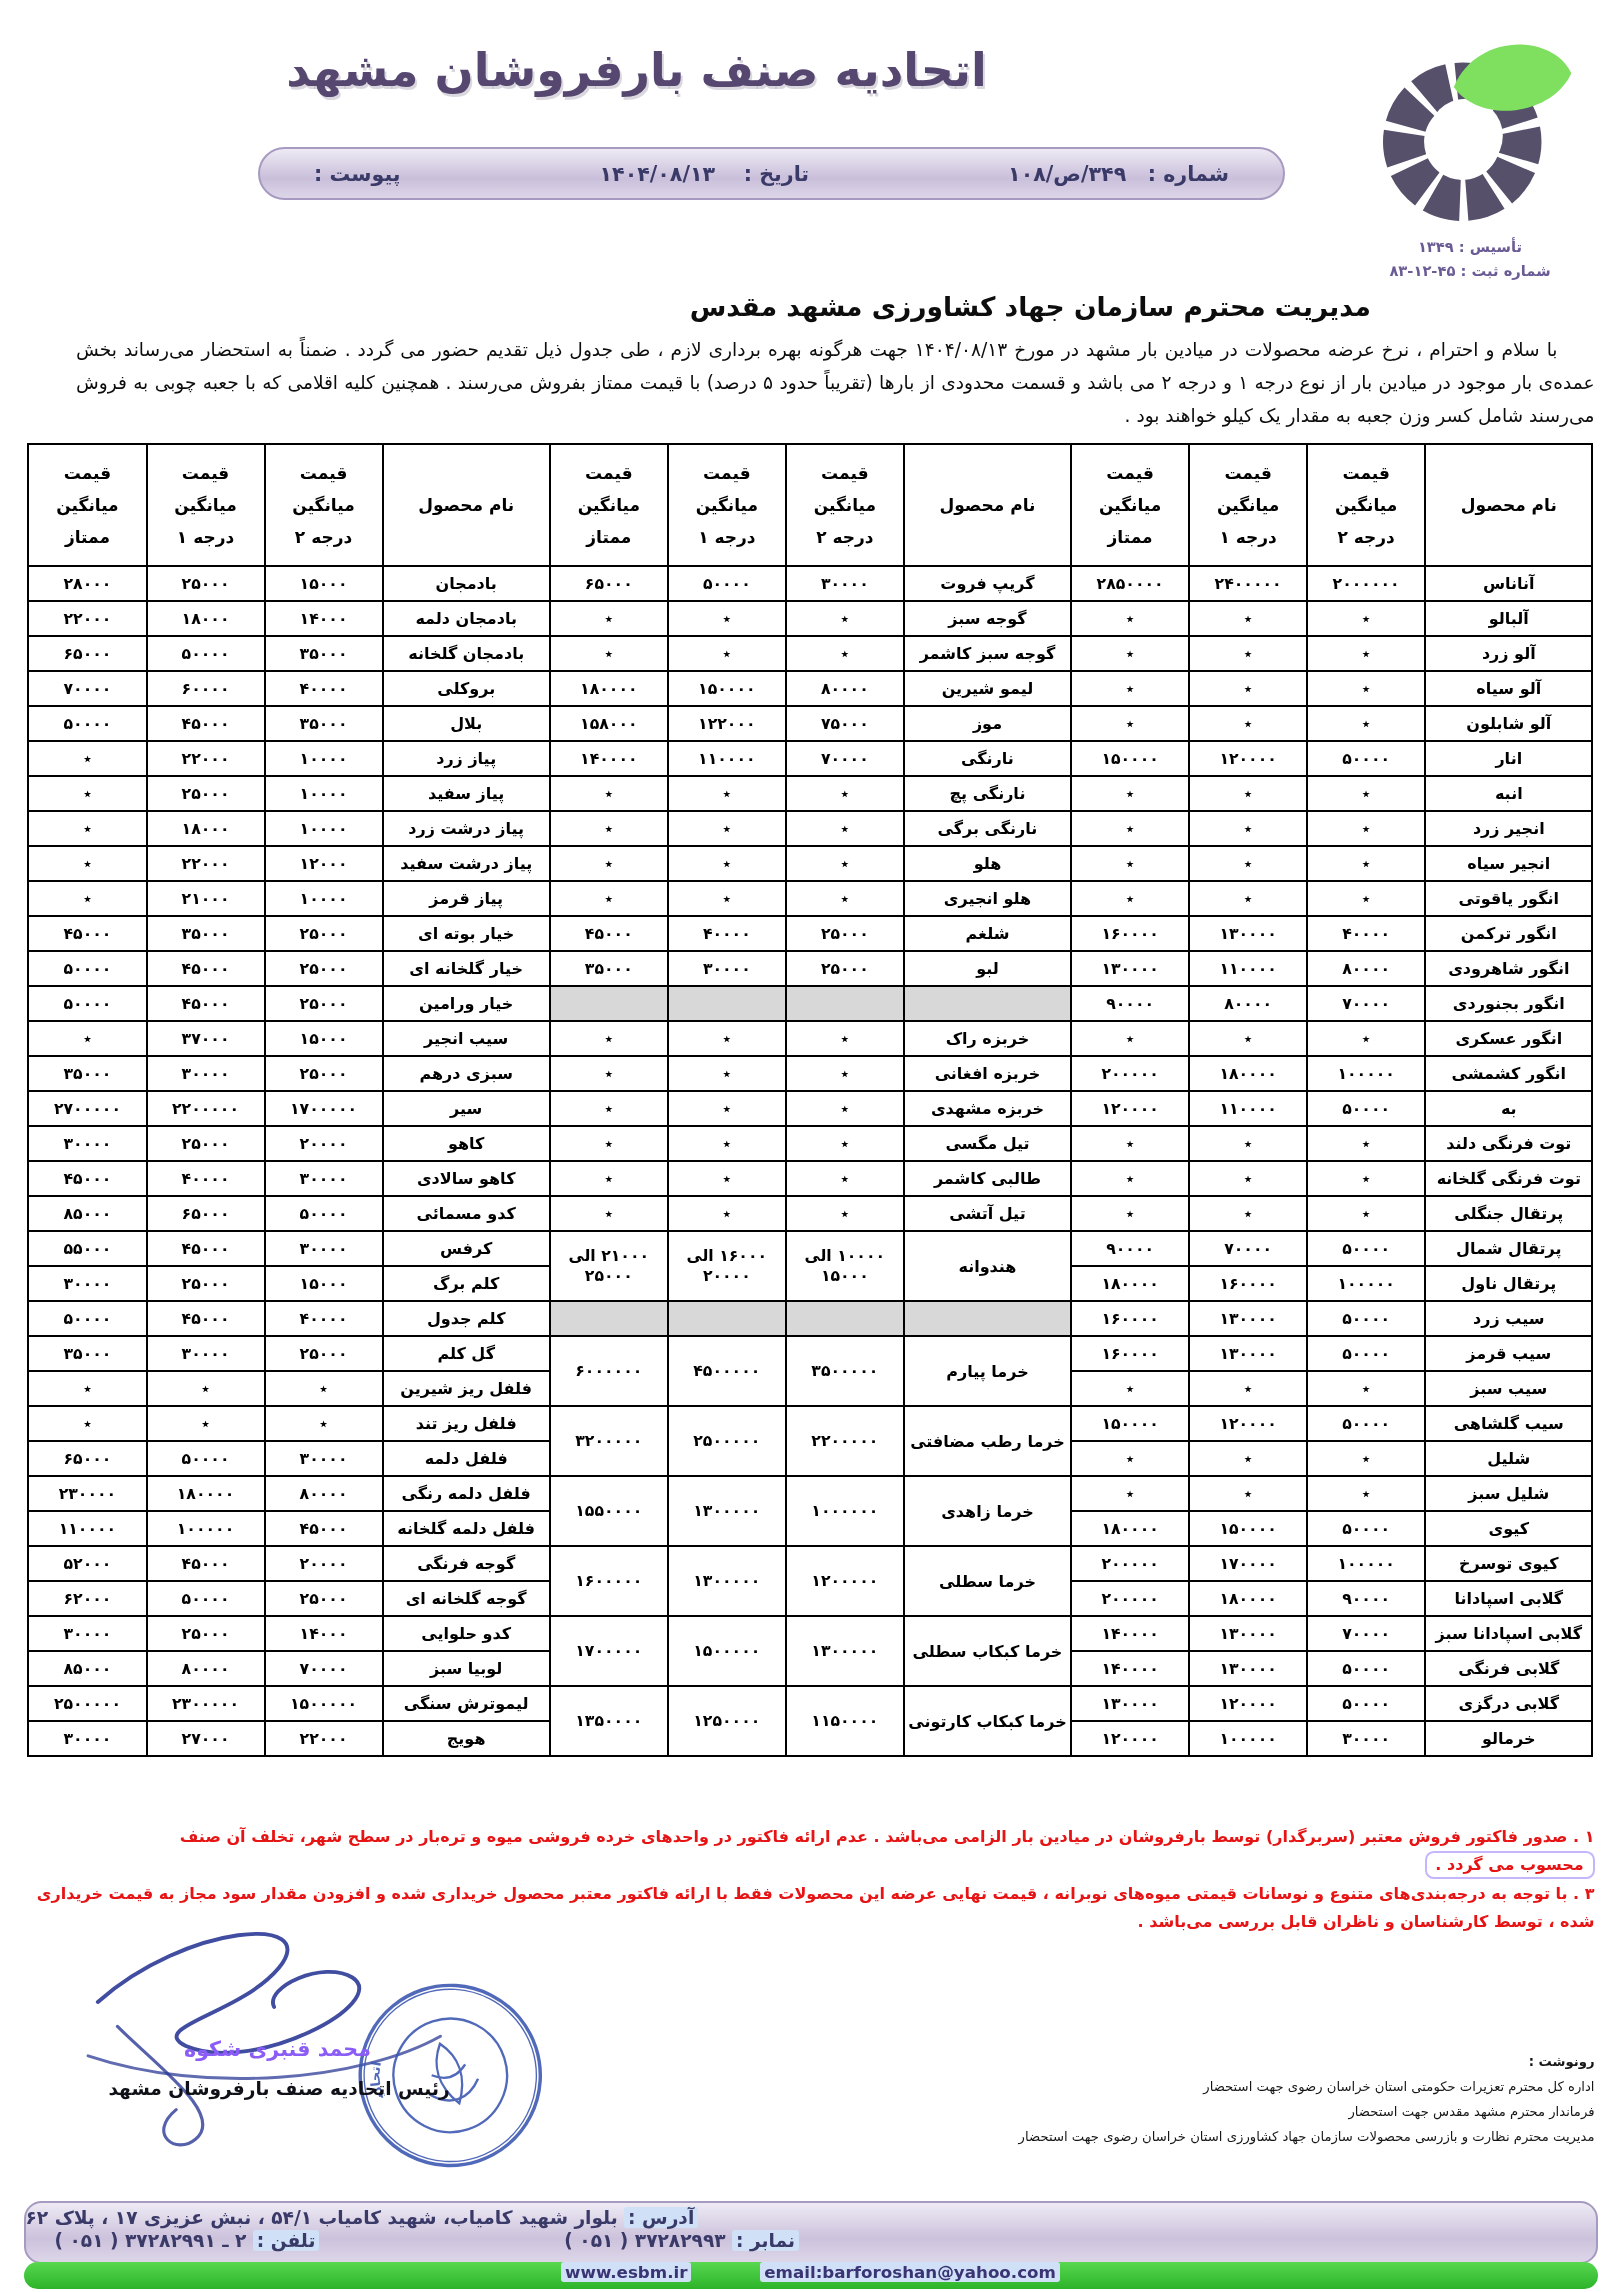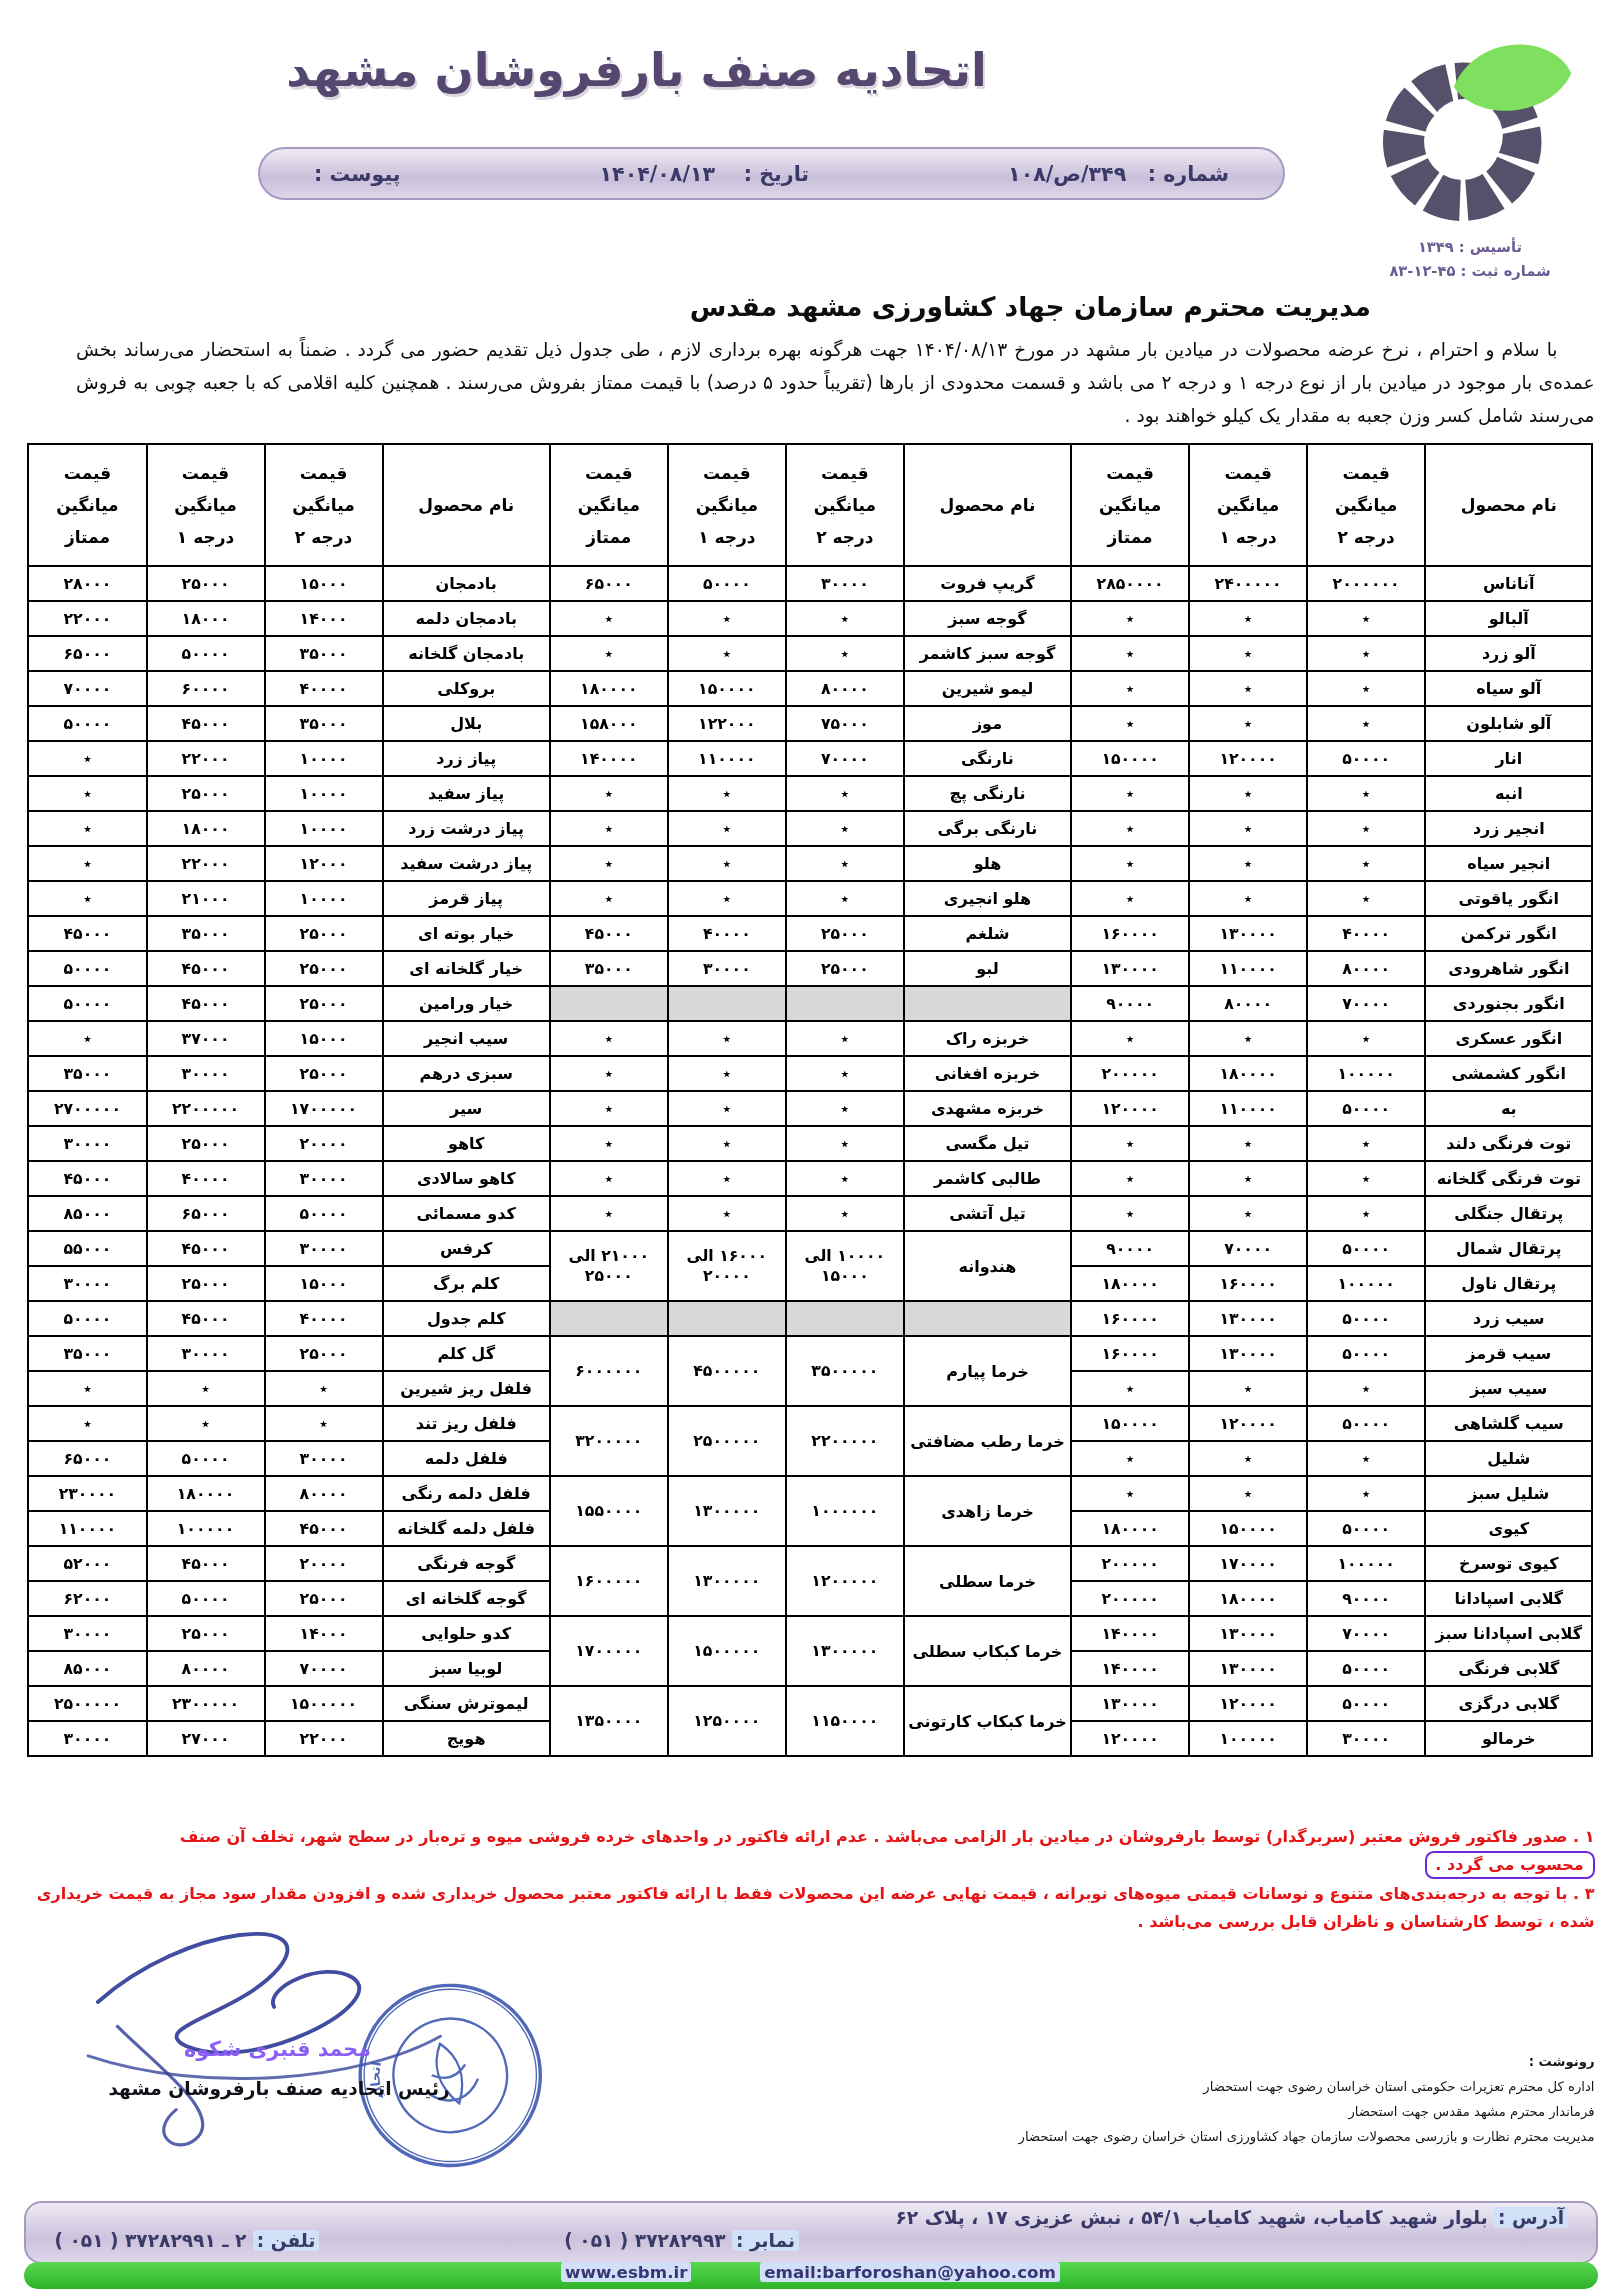--- a/index.html
+++ b/index.html
@@ -50,21 +50,21 @@
   #price-table tbody td{height:33px;}
   td.pname{font-size:16px;font-weight:bold;white-space:nowrap;}
   td.pval{font-size:15.7px;font-weight:bold;letter-spacing:0.5px;line-height:19.6px;}
   td.gray{background:#d8d8d8;}
   
   .notes{
     position:absolute;top:1823px;right:26.5px;left:29px;color:#e61414;
     font-size:16px;font-weight:bold;text-align:right;line-height:28px;
   }
   .note{margin-bottom:1px;}
-  .note-boxed{border:2px solid #6d28d9;border-radius:8.8px;padding:0 8.8px;display:inline-block;line-height:23.5px;}
+  .note-boxed{border:2px solid #c4b5fd;border-radius:8.8px;padding:0 8.8px;display:inline-block;line-height:23.5px;}
   .note-boxed:empty{display:none;border:0;padding:0;}
   
   .sig-art{position:absolute;top:1909px;left:29px;width:588px;height:323px;}
   .sig-name{
     position:absolute;top:2037px;left:145px;width:265px;text-align:center;
     font-size:20.6px;font-weight:bold;color:#8b5cf6;
   }
   .sig-title{
     position:absolute;top:2078px;left:83px;width:392px;text-align:center;
     font-size:18.6px;font-weight:bold;color:#101018;
@@ -76,21 +76,21 @@
   }
   .copies .copies-label{font-weight:bold;}
   .copies div{white-space:nowrap;}
   
   .footer-bar{
     position:absolute;top:2201px;left:23.5px;width:1574px;height:63px;
     border-radius:17.6px;border:2px solid #a79ac0;box-sizing:border-box;
     background:linear-gradient(180deg,#eeeaf4 0%,#ccc2dc 60%,#ddd6e8 100%);
     color:#3a3a68;font-weight:bold;font-size:18.6px;
   }
-  .footer-address{padding:3.9px 27.4px 0 0;text-align:right;}
+  .footer-address{padding:3.9px 27.4px 0 0;text-align:left;}
   .footer-phones{display:flex;flex-direction:row;direction:ltr;padding:2px 0 0 0;}
   .footer-phones .ph1{margin-left:29px;}
   .footer-phones .ph2{margin-left:245px;}
   .chip{background:#cfe0f7;border-radius:2.9px;padding:0 3.9px;}
   .green-bar{
     position:absolute;top:2262px;left:23.5px;width:1574px;height:27.4px;
     border-radius:13.7px;background:linear-gradient(180deg,#57d84f,#2db32a);
     display:flex;align-items:flex-start;justify-content:center;gap:69px;direction:ltr;
     font-size:16.7px;font-weight:bold;color:#3a3474;
   }

